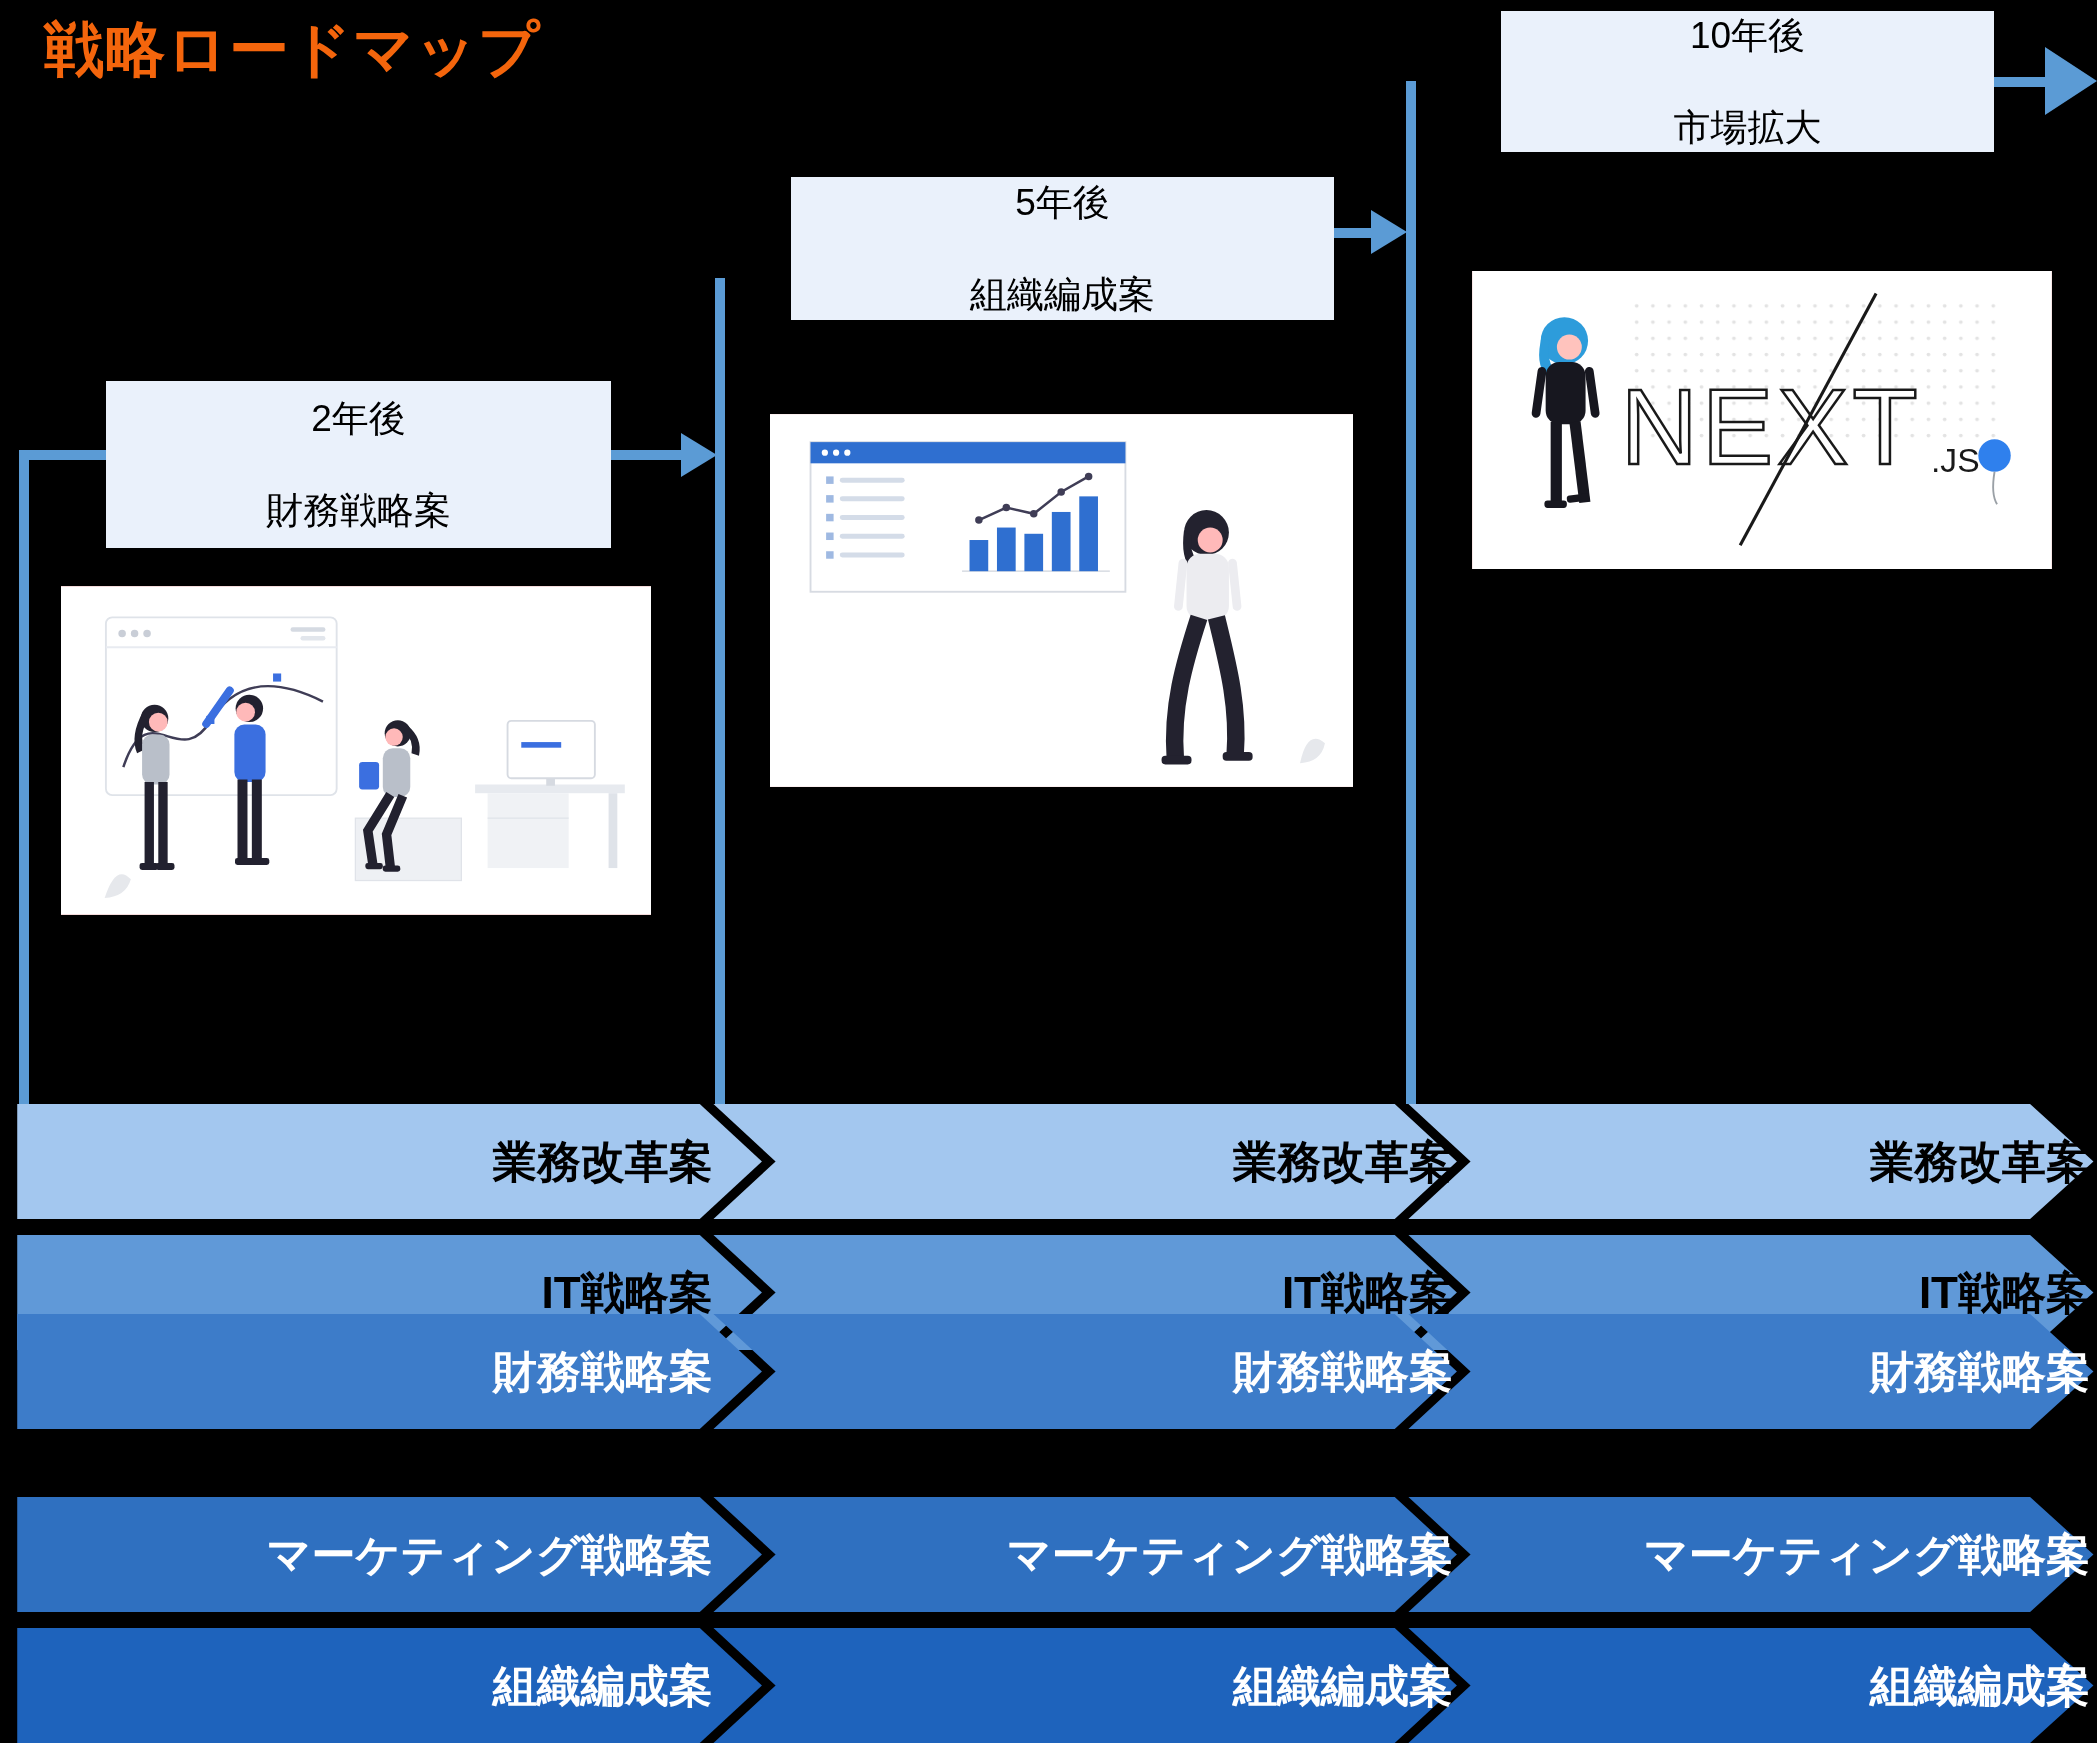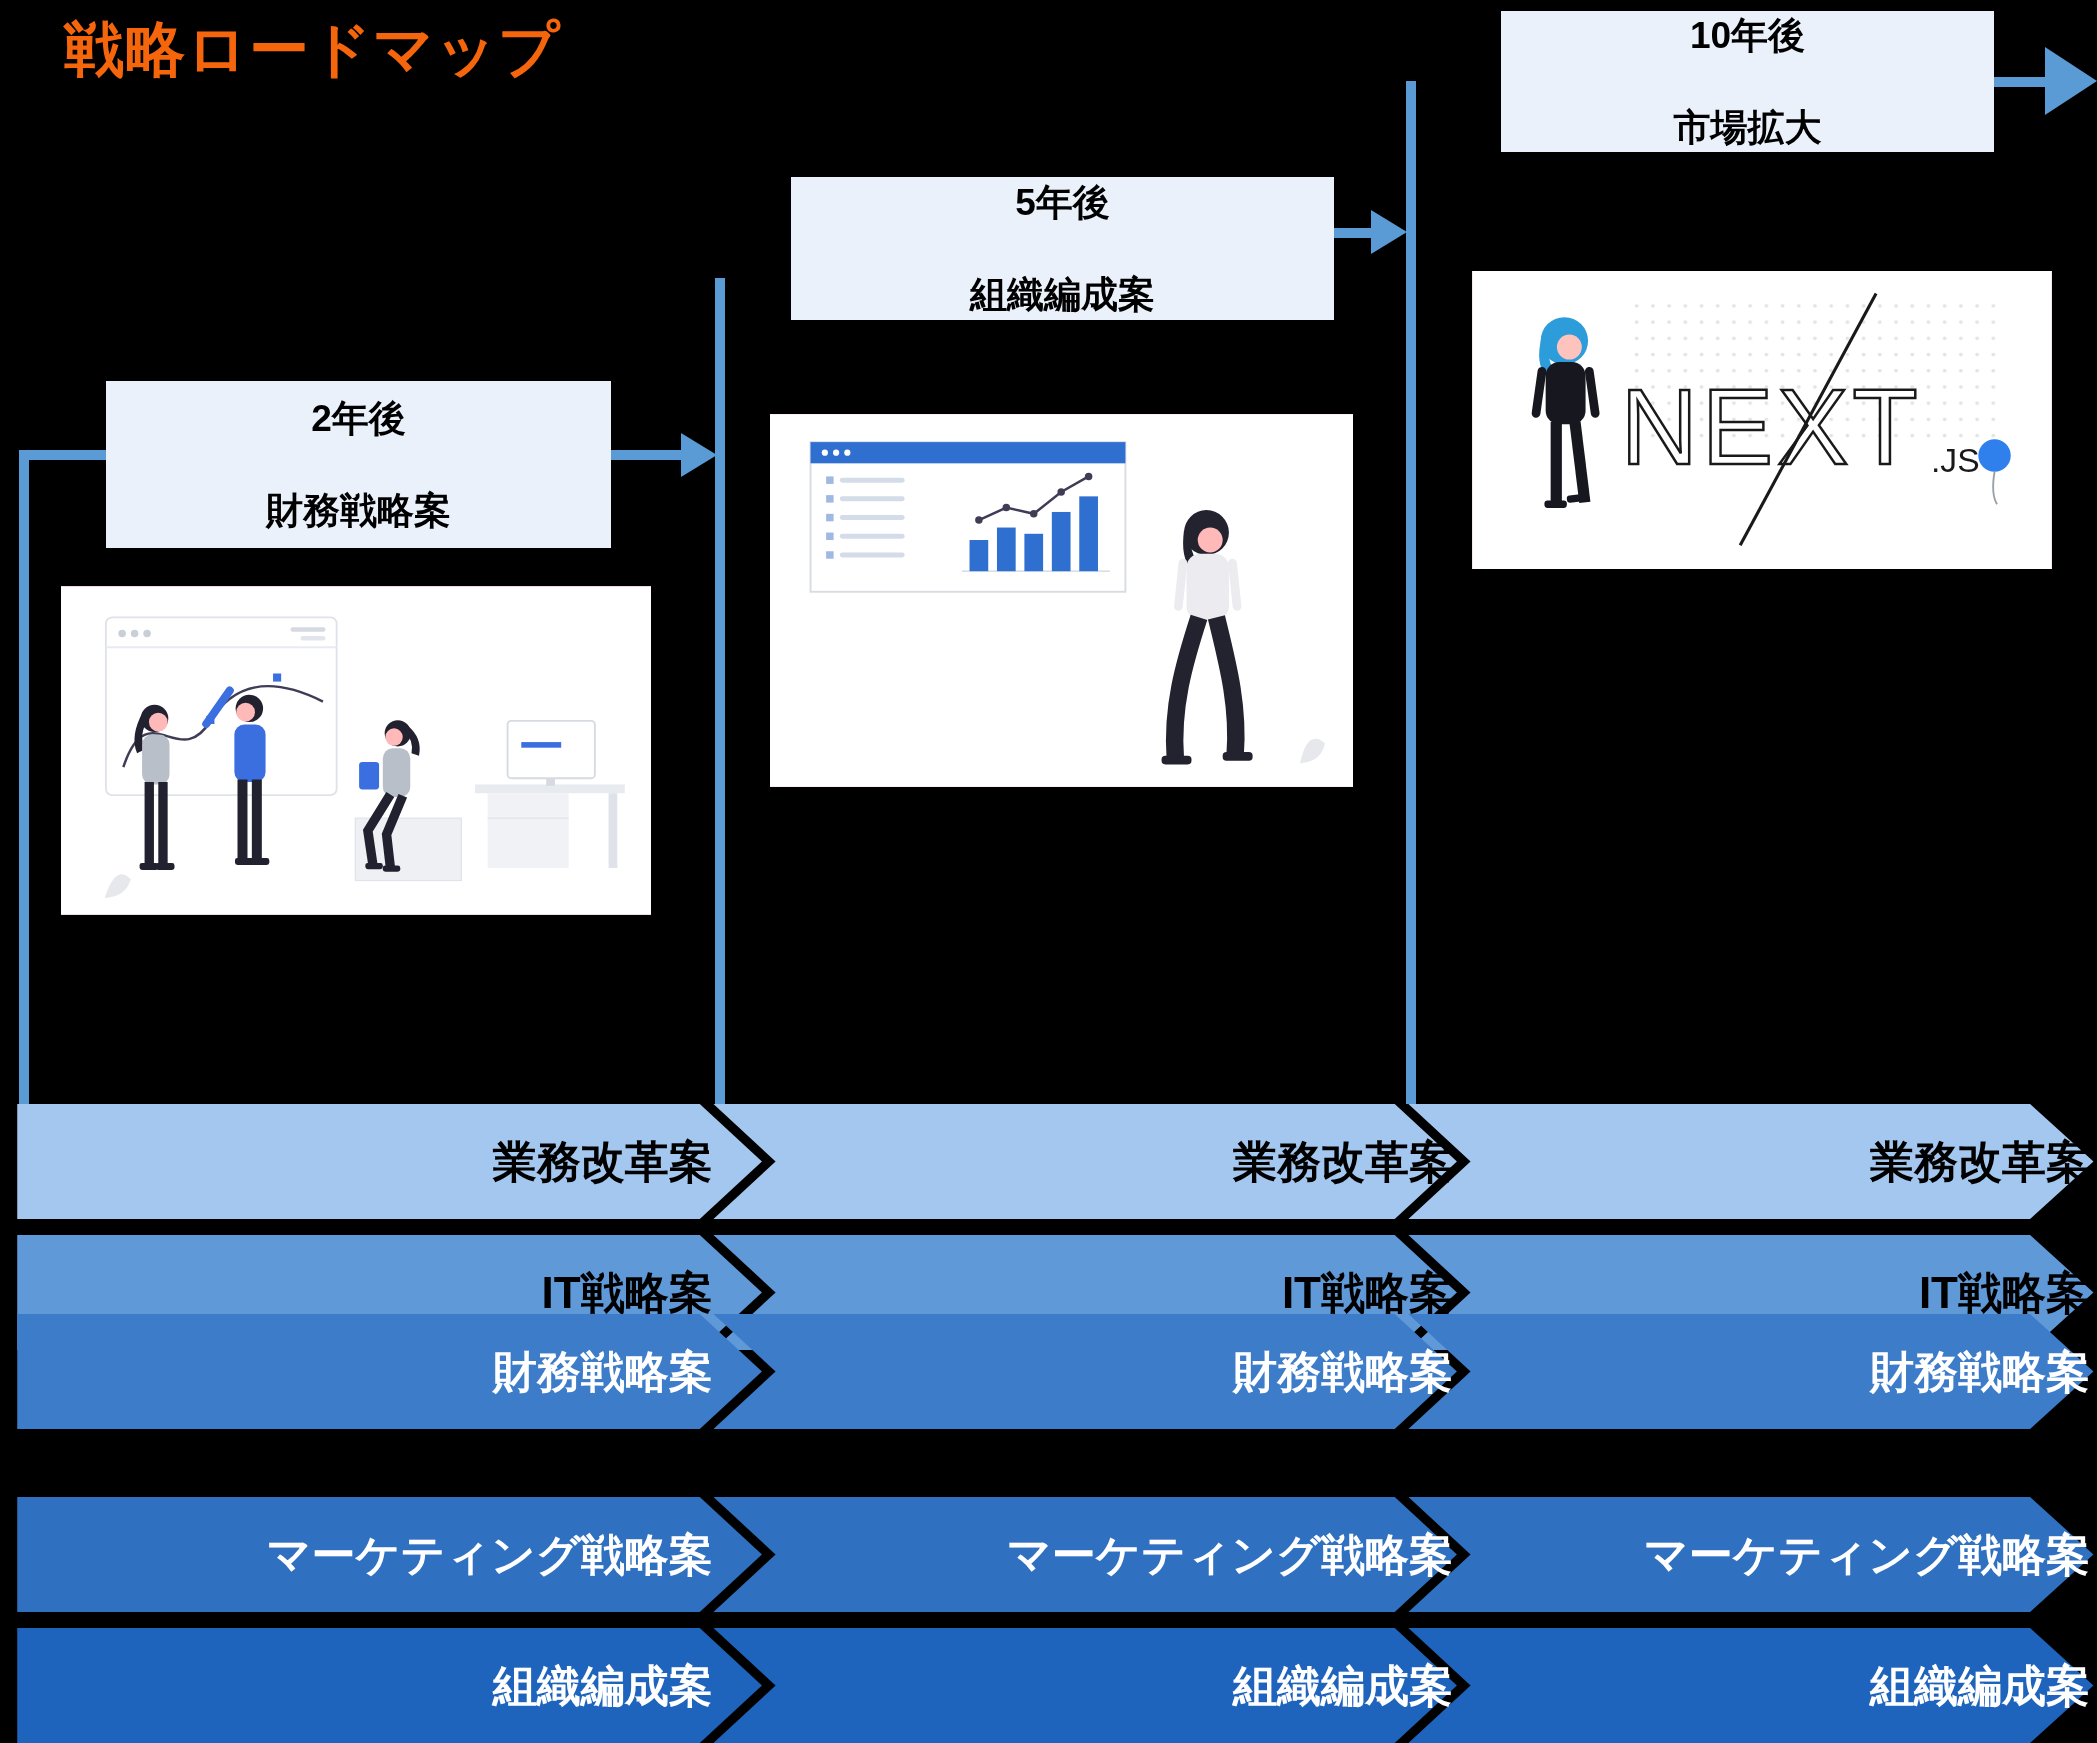--- a/index.html
+++ b/index.html
@@ -6,28 +6,27 @@
   html{background:#000}
   body{
     width:2097px;height:1744px;position:relative;overflow:hidden;
     background:var(--background,#000);
     font-family:"Liberation Sans","DejaVu Sans",sans-serif;
   }
   .title{
     position:absolute;left:44px;top:10px;
     font-size:60px;font-weight:800;letter-spacing:1.2px;
     color:var(--title,#f4650c);
-    margin-left:20px;
   }
   
   .milestone{
     position:absolute;background:var(--milestone-bg,#eaf1fb);
     color:var(--milestone-text,#000);
     display:flex;flex-direction:column;align-items:center;justify-content:center;
-    font-size:37px;font-weight:700;line-height:1.4;text-align:center;gap:40px;
+    font-size:37px;font-weight:400;line-height:1.4;text-align:center;gap:40px;
   }
   
   .conn{position:absolute;background:var(--connector,#5b9bd5)}
   .arrowhead{
     position:absolute;width:0;height:0;
     border-top:22.5px solid transparent;border-bottom:22.5px solid transparent;
     border-left:36px solid var(--connector,#5b9bd5);
   }
   .arrowhead.big{
     border-top-width:34px;border-bottom-width:34px;border-left-width:52px;

